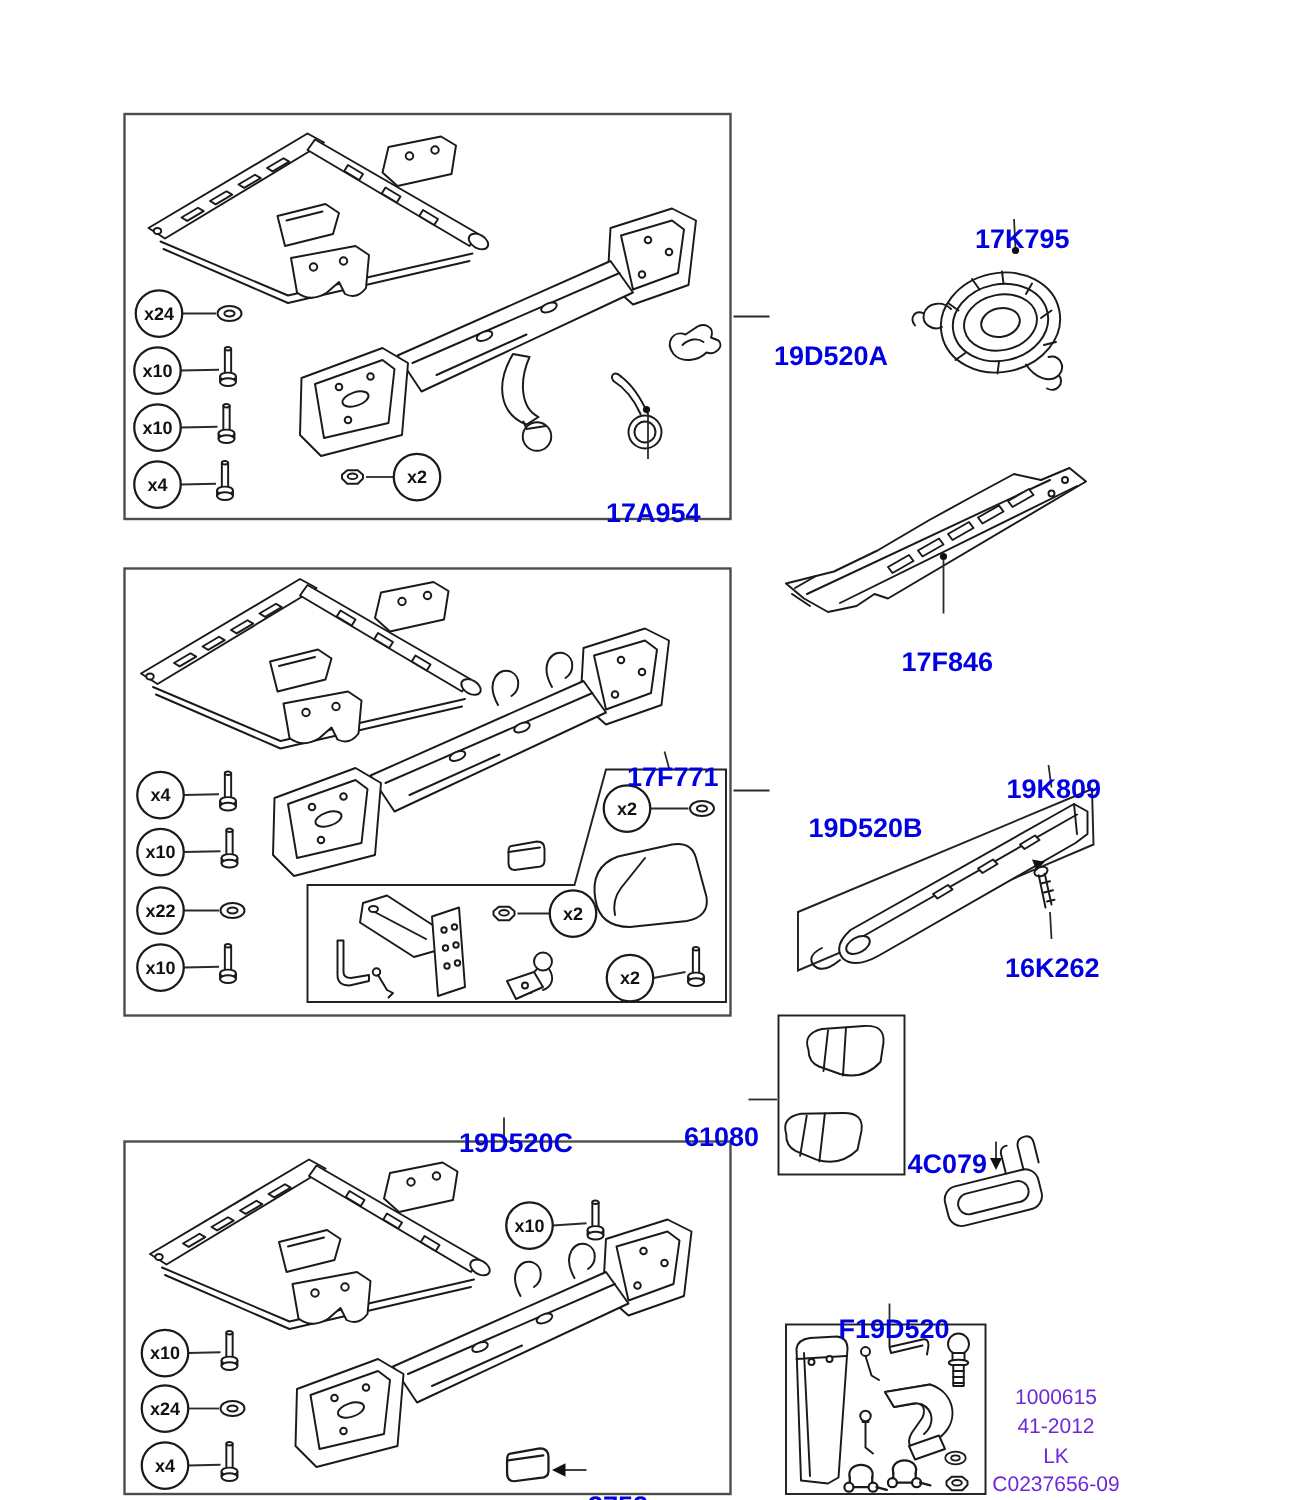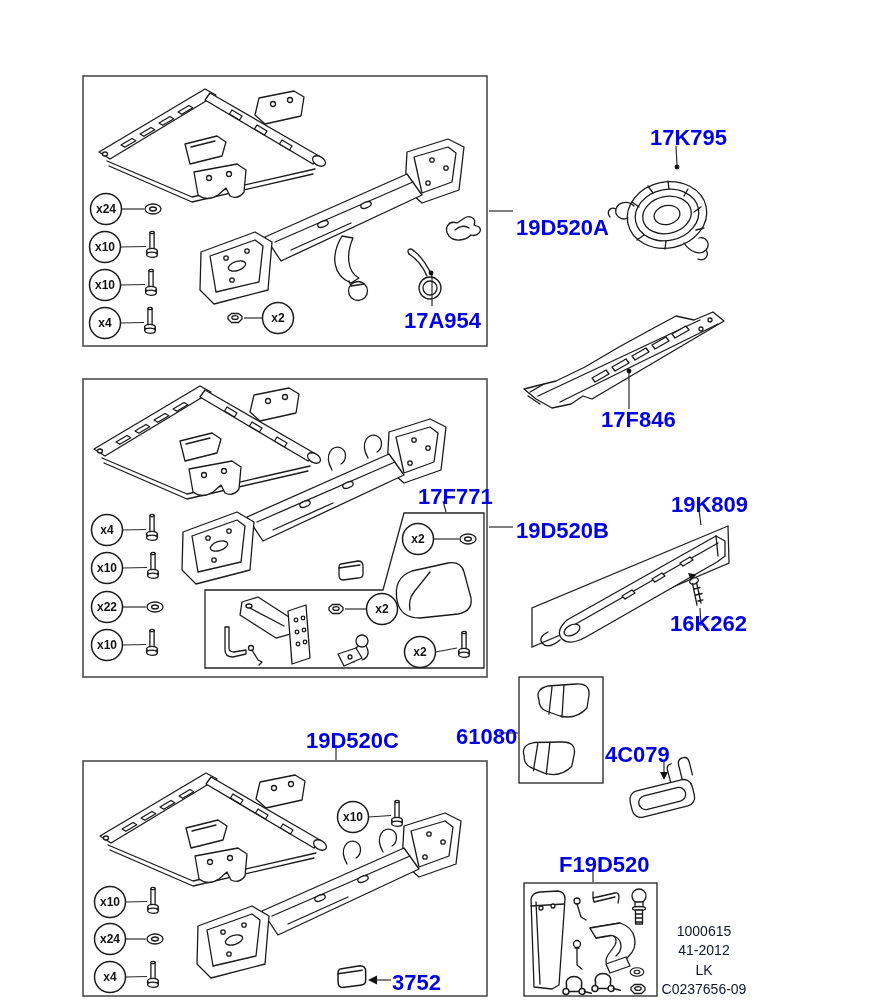--- a/index.html
+++ b/index.html
@@ -1,22 +1,22 @@
 <!DOCTYPE html>
 <html style="--label-blue: #0000E0;"><head>
 <meta charset="utf-8">
 <style>
   html,body{margin:0;padding:0;background:#fff;}
   #stage{position:relative;width:877px;height:1000px;background:#fff;overflow:hidden;
          font-family:"Liberation Sans",sans-serif;}
   #art{position:absolute;left:0;top:0;}
-  .plabel{position:absolute;font-weight:700;font-size:22px;color:var(--label-blue,#0000E0);
-          white-space:nowrap;letter-spacing:0;cursor:pointer;}
+  .plabel{position:absolute;font-weight:700;font-size:18px;color:var(--label-blue,#0000E0);
+          white-space:nowrap;letter-spacing:0;cursor:pointer;margin-top:24px;}
   .infoline{position:absolute;left:648px;width:112px;text-align:center;font-size:14px;
-            color:#0f172a;white-space:nowrap;}
+            color:#6d28d9;white-space:nowrap;}
   
   .fl{fill:#fff;stroke:#1a1a1a;stroke-width:1.3;stroke-linejoin:round;stroke-linecap:round;}
   .ln{fill:none;stroke:#1a1a1a;stroke-width:1.3;stroke-linejoin:round;stroke-linecap:round;}
   .bx{fill:none;stroke:#4d4d4d;stroke-width:1.6;}
   .ibx{fill:none;stroke:#222;stroke-width:1.3;}
   .ld{fill:none;stroke:#2b2b2b;stroke-width:1.2;}
   .dot{fill:#111;stroke:none;}
   .ah{fill:#111;stroke:none;}
   .co{fill:#fff;stroke:#1a1a1a;stroke-width:1.5;}
   .qt{font-family:"Liberation Sans",sans-serif;font-weight:700;font-size:12px;fill:#111;text-anchor:middle;}
@@ -387,25 +387,25 @@
         <path class="ah" d="M664,780 l-4,-8 l8,0 Z"></path>
     <path class="ld" d="M336,745 L336,760"></path>
     <path class="ld" d="M593,869 L593,882"></path>
     <path class="ld" d="M391,980 L373,980"></path>
         <path class="ah" d="M368,980 l9,-4.5 l0,9 Z"></path>
     <circle class="dot" cx="431" cy="273" r="2.4"></circle>
         <path class="ld" d="M432,276 L432,306"></path>
   </g>
 </svg>
 
-  <div class="plabel" style="left:516px;top:215px">19D520A</div>
+  <div class="plabel" style="left:516px;top:203px">19D520A</div>
   <div class="plabel" style="left:650px;top:125px">17K795</div>
   <div class="plabel" style="left:404px;top:308px">17A954</div>
   <div class="plabel" style="left:601px;top:407px">17F846</div>
-  <div class="plabel" style="left:516px;top:518px">19D520B</div>
+  <div class="plabel" style="left:539px;top:518px">19D520B</div>
   <div class="plabel" style="left:418px;top:484px">17F771</div>
   <div class="plabel" style="left:671px;top:492px">19K809</div>
   <div class="plabel" style="left:670px;top:611px">16K262</div>
   <div class="plabel" style="left:456px;top:724px">61080</div>
   <div class="plabel" style="left:605px;top:742px">4C079</div>
   <div class="plabel" style="left:306px;top:728px">19D520C</div>
   <div class="plabel" style="left:392px;top:970px">3752</div>
   <div class="plabel" style="left:559px;top:852px">F19D520</div>
 
   <div>

